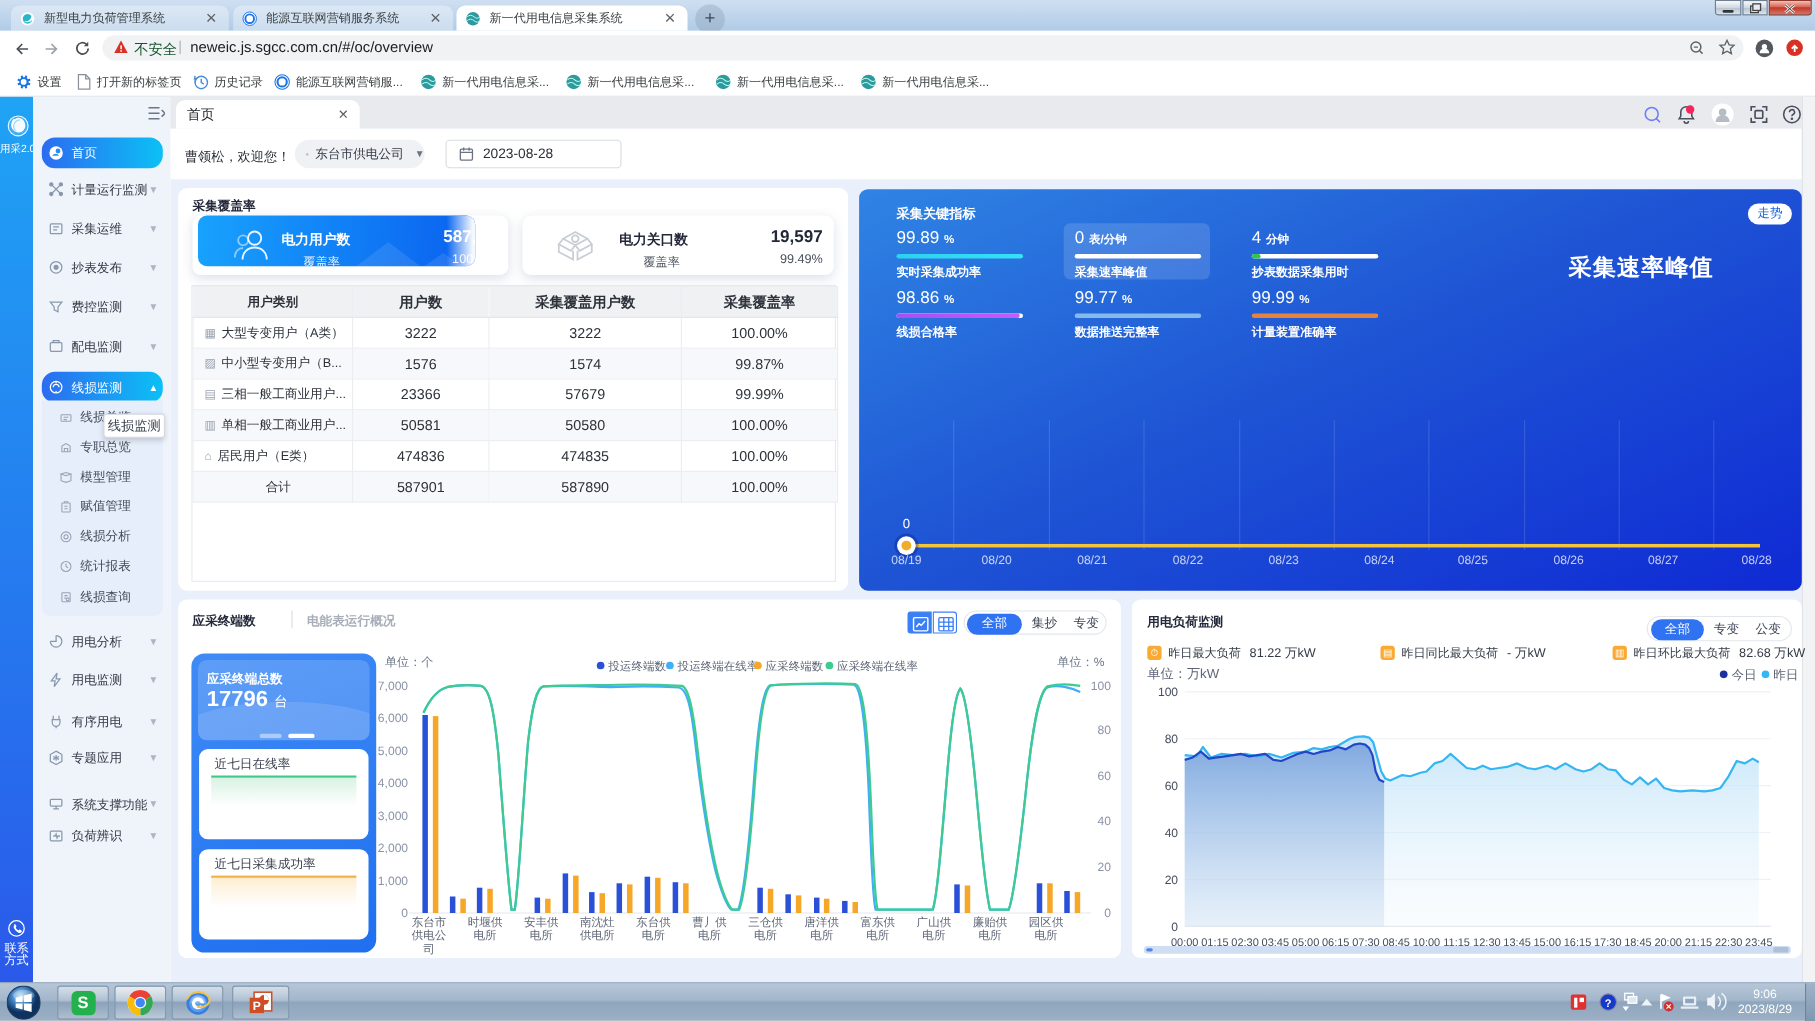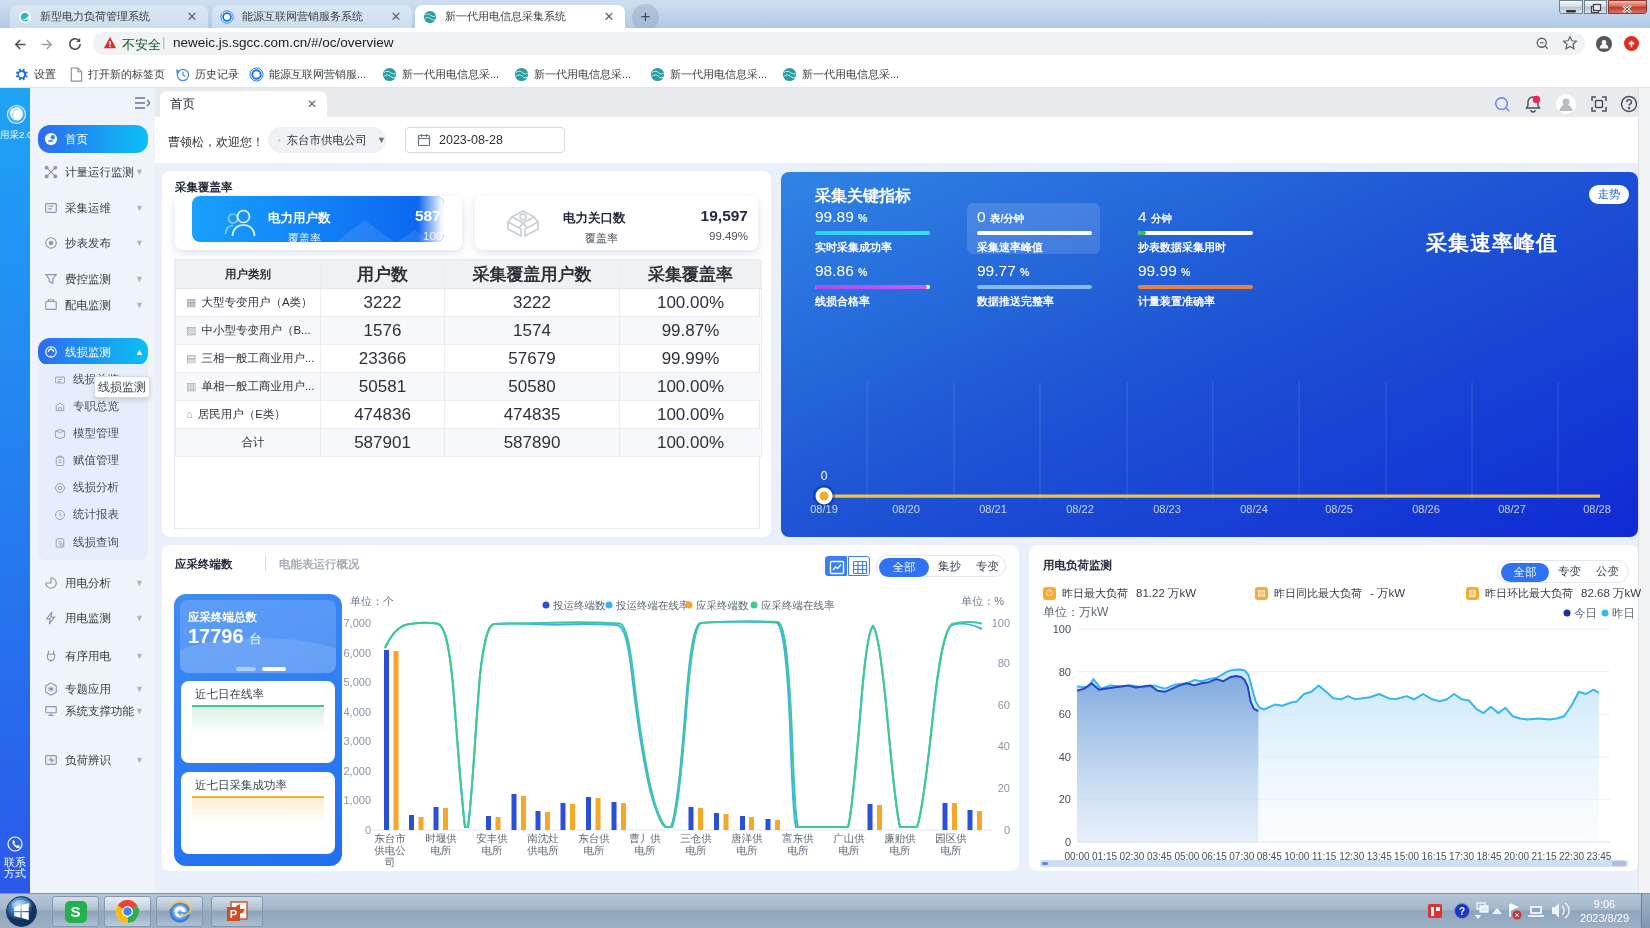--- a/index.html
+++ b/index.html
@@ -39,21 +39,21 @@
 .statitem b{font-weight:normal;margin-left:8px;font-size:11.5px;}
 .sic{display:inline-block;width:13px;height:13px;background:#f9aa33;border-radius:3px;color:#fff;font-size:9px;text-align:center;line-height:13px;margin-right:6px;}
 
 .kpi{position:absolute;width:150px;color:#fff;}
 .kpi .kv{font-size:15.5px;line-height:18px;}
 .kpi .kv span{font-size:10.5px;font-weight:bold;}
 .kpi .kb{margin-top:4px;width:115px;height:3.5px;border-radius:2px;}
 .kpi .kb i{display:block;height:3.5px;border-radius:2px;}
 .kpi .kl{margin-top:5px;font-size:11px;font-weight:bold;}
 
-#p1 table td{border:1px solid #ebedf1;height:28px;text-align:center;overflow:hidden;white-space:nowrap;font-size:17px;}
+#p1 table td{border:1px solid #ebedf1;height:28px;text-align:center;overflow:hidden;white-space:nowrap;font-size:13px;}
 #p1 table tr td:first-child{text-align:left;padding-left:10px;font-size:11.5px;}
 #p1 table tr:first-child td{border-bottom:1px solid #e2e4e9;text-align:center;padding-left:0;}
 #p1 .tr2{background:#f6f8fb;}
 #p1 .ric{color:#9aa2af;margin-right:5px;font-size:11px;}
 
 </style></head>
 <body>
 
 <div id="tabbar">
   <div class="btab" style="left:10px;width:198px;background:rgba(255,255,255,.35);">
@@ -230,21 +230,21 @@
         <rect x="2" y="3" width="12" height="10" rx="1"></rect>
         <path d="M5 6h6M5 9h4"></path>
       </svg>采集运维<span class="arr">▼</span></div>
   <div class="mi" style="top:140px;"><svg class="mic" viewBox="0 0 16 16" fill="none" stroke="currentColor" stroke-width="1.3">
         <circle cx="8" cy="8" r="6"></circle>
         <circle cx="8" cy="8" r="2" fill="currentColor"></circle>
       </svg>抄表发布<span class="arr">▼</span></div>
   <div class="mi" style="top:176px;"><svg class="mic" viewBox="0 0 16 16" fill="none" stroke="currentColor" stroke-width="1.3">
         <path d="M2 3h12l-4 5v5l-4-2V8z"></path>
       </svg>费控监测<span class="arr">▼</span></div>
-  <div class="mi" style="top:202px;"><svg class="mic" viewBox="0 0 16 16" fill="none" stroke="currentColor" stroke-width="1.3">
+  <div class="mi" style="top:212px;"><svg class="mic" viewBox="0 0 16 16" fill="none" stroke="currentColor" stroke-width="1.3">
         <rect x="2" y="4" width="12" height="9" rx="1"></rect>
         <path d="M5 4V2h6v2"></path>
       </svg>配电监测<span class="arr">▼</span></div>
   <div class="mi act" style="top:250px;"><svg class="mic" viewBox="0 0 16 16" fill="none" stroke="currentColor" stroke-width="1.3">
         <circle cx="8" cy="8" r="6"></circle>
         <path d="M5 8a3 3 0 0 1 6 0M8 2v2M8 12v2"></path>
       </svg>线损监测<span class="arr">▲</span></div>
   <div class="abs" style="left:8px;top:276px;width:110px;height:196px;background:#e6eefb;border-radius:0 0 8px 8px;"></div>
   <div class="smi" style="top:278px;"><svg class="mic" viewBox="0 0 16 16" fill="none" stroke="currentColor" stroke-width="1.3">
         <rect x="2" y="4" width="12" height="8" rx="1"></rect>
@@ -283,21 +283,21 @@
         <path d="M9 1L3 9h4l-1 6 6-8H8z"></path>
       </svg>用电监测<span class="arr">▼</span></div>
   <div class="mi" style="top:553px;"><svg class="mic" viewBox="0 0 16 16" fill="none" stroke="currentColor" stroke-width="1.3">
         <path d="M5 2v4M11 2v4M4 6h8v3a4 4 0 0 1-8 0z"></path>
         <path d="M8 13v2"></path>
       </svg>有序用电<span class="arr">▼</span></div>
   <div class="mi" style="top:586px;"><svg class="mic" viewBox="0 0 16 16" fill="none" stroke="currentColor" stroke-width="1.3">
         <path d="M8 1l6 3.5v7L8 15l-6-3.5v-7z"></path>
         <path d="M8 5v6M5 6.5l6 3M11 6.5l-6 3"></path>
       </svg>专题应用<span class="arr">▼</span></div>
-  <div class="mi" style="top:608px;"><svg class="mic" viewBox="0 0 16 16" fill="none" stroke="currentColor" stroke-width="1.3">
+  <div class="mi" style="top:628px;"><svg class="mic" viewBox="0 0 16 16" fill="none" stroke="currentColor" stroke-width="1.3">
         <rect x="2" y="3" width="12" height="7" rx="1"></rect>
         <path d="M5 13h6M8 10v3"></path>
       </svg>系统支撑功能<span class="arr">▼</span></div>
   <div class="mi" style="top:657px;"><svg class="mic" viewBox="0 0 16 16" fill="none" stroke="currentColor" stroke-width="1.3">
         <rect x="2" y="3" width="12" height="10" rx="1"></rect>
         <path d="M5 8h2l1-2 1 4 1-2h2"></path>
       </svg>负荷辨识<span class="arr">▼</span></div>
   <div class="abs" style="left:64px;top:288px;width:56px;height:22px;background:#fff;border:1px solid #d5dae2;border-radius:3px;box-shadow:0 2px 5px rgba(0,0,0,.15);font-size:12px;color:#3a4150;display:flex;align-items:center;justify-content:center;z-index:5;">线损监测</div>
 </div>
 <div id="tabstrip">
@@ -552,21 +552,21 @@
         <text x="687" y="309">电所</text>
       <text x="738" y="297">廉贻供</text>
         <text x="738" y="309">电所</text>
       <text x="789" y="297">园区供</text>
         <text x="789" y="309">电所</text>
     </g>
   </svg>
 </div>
 
 <div class="panel" id="p2" style="left:781px;top:172px;width:857px;height:365px;background:linear-gradient(155deg,#2f84e4 0%,#1f56d4 45%,#0f2ad4 100%);overflow:hidden;">
-  <div class="abs" style="left:34px;top:14px;font-size:16px;font-weight:bold;color:#fff;">采集关键指标</div>
+  <div class="abs" style="left:34px;top:14px;font-size:12px;font-weight:bold;color:#fff;">采集关键指标</div>
   <div class="abs" style="right:9px;top:13px;width:40px;height:19px;background:#fff;border-radius:10px;color:#1b66d8;font-size:11.5px;text-align:center;line-height:19px;">走势</div>
   <div class="abs" style="left:186px;top:31px;width:133px;height:51px;background:rgba(255,255,255,.14);border-radius:6px;"></div>
   <div class="kpi" style="left:34px;top:36px;">
       <div class="kv">99.89 <span>%</span></div>
       <div class="kb">
         <i style="width:100%;background:linear-gradient(90deg,#2bd2f0,#35e0f8);"></i>
       </div>
       <div class="kl">实时采集成功率</div>
     </div>
   <div class="kpi" style="left:196px;top:36px;">
@@ -646,21 +646,21 @@
       <path d="M8 12l11-6 11 6-11 6z"></path>
         <circle cx="19" cy="12" r="3"></circle>
         <path d="M8 12l-4 5 11 6 4-5M30 12l4 5-11 6-4-5"></path>
         <path d="M4 17v7l13 7v-8M34 17v7l-13 7v-8"></path>
     </svg>
     <div class="abs" style="left:88px;top:14px;font-size:12.5px;font-weight:bold;color:#23293a;">电力关口数</div>
     <div class="abs" style="left:110px;top:35px;font-size:11px;color:#4a505c;">覆盖率</div>
     <div class="abs" style="right:10px;top:11px;font-size:15.5px;font-weight:bold;color:#23293a;">19,597</div>
     <div class="abs" style="right:10px;top:34px;font-size:11.5px;color:#4a505c;">99.49%</div>
   </div>
-  <div class="abs" style="left:30px;top:25px;width:252px;height:46px;border-radius:8px;background:linear-gradient(95deg,#18a2fd,#0a60ef);overflow:hidden;">
+  <div class="abs" style="left:18px;top:25px;width:252px;height:46px;border-radius:8px;background:linear-gradient(95deg,#18a2fd,#0a60ef);overflow:hidden;">
     <svg class="abs" style="left:30px;top:9px;" width="36" height="36" viewBox="0 0 36 36" fill="none" stroke="rgba(255,255,255,.9)" stroke-width="1.7">
       <circle cx="21.5" cy="11.5" r="6"></circle>
         <path d="M10.5 31c0-6.5 4.5-11 11-11s11 4.5 11 11"></path>
       <g opacity=".55">
           <circle cx="11" cy="13.5" r="4.5"></circle>
           <path d="M3.5 29c0-5 3-8.5 7.5-8.5"></path>
         </g>
     </svg>
     <div class="abs" style="left:76px;top:14px;font-size:12.5px;font-weight:bold;color:#fff;">电力用户数</div>
     <div class="abs" style="left:96px;top:35px;font-size:11px;color:#eaf3ff;">覆盖率</div>

